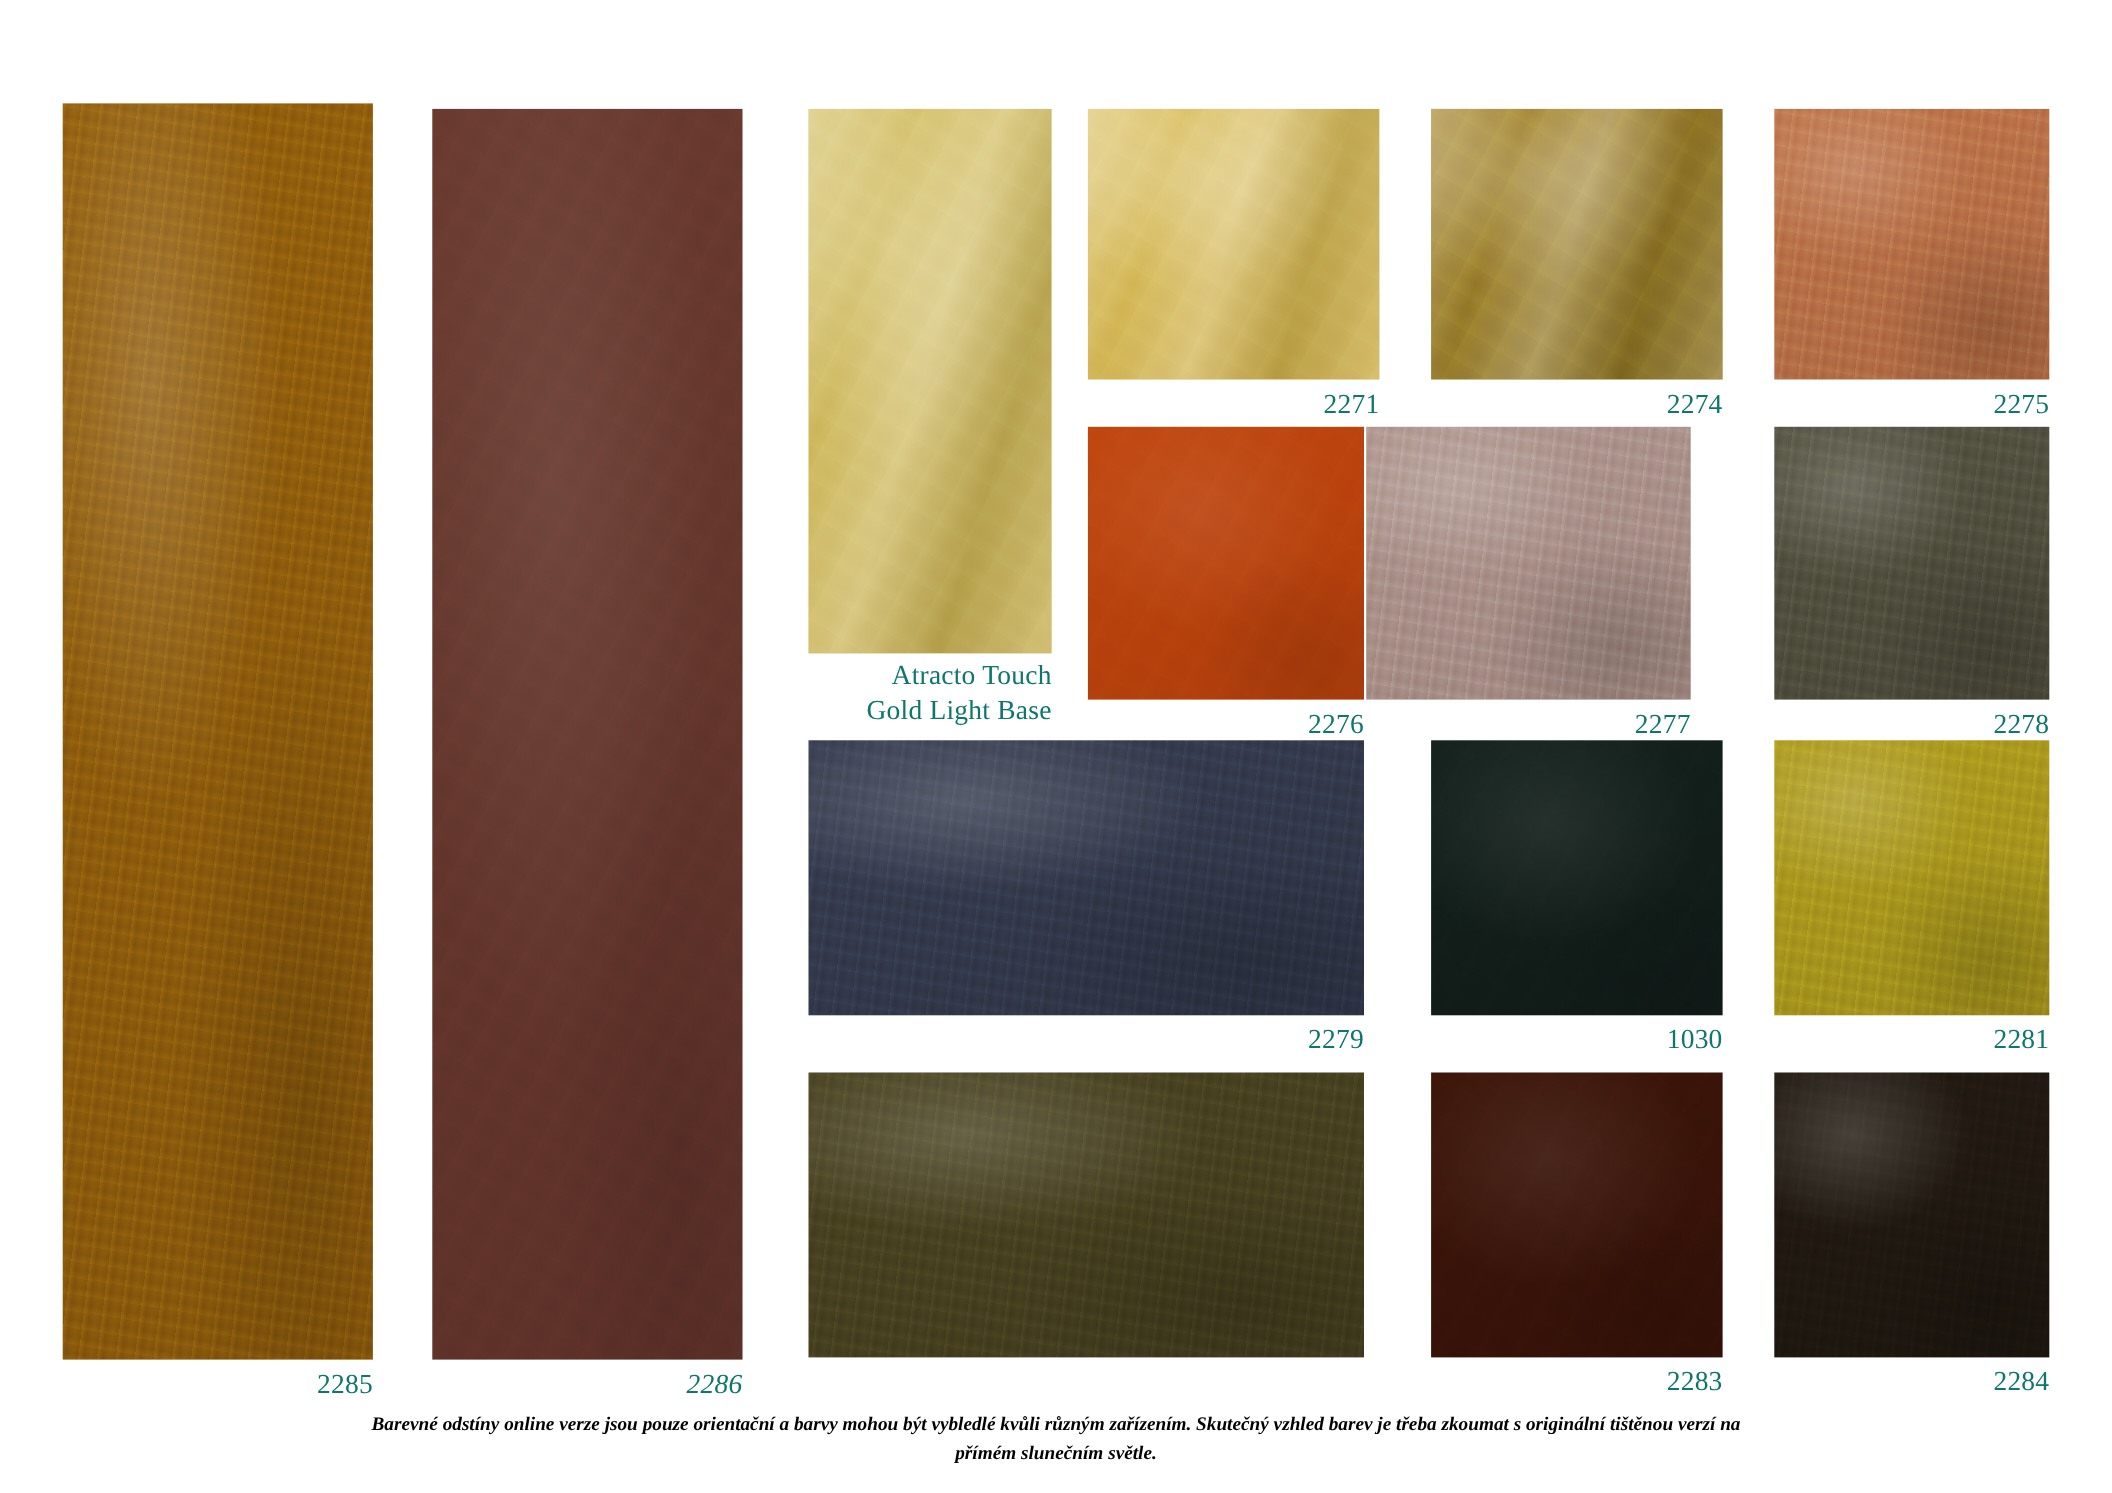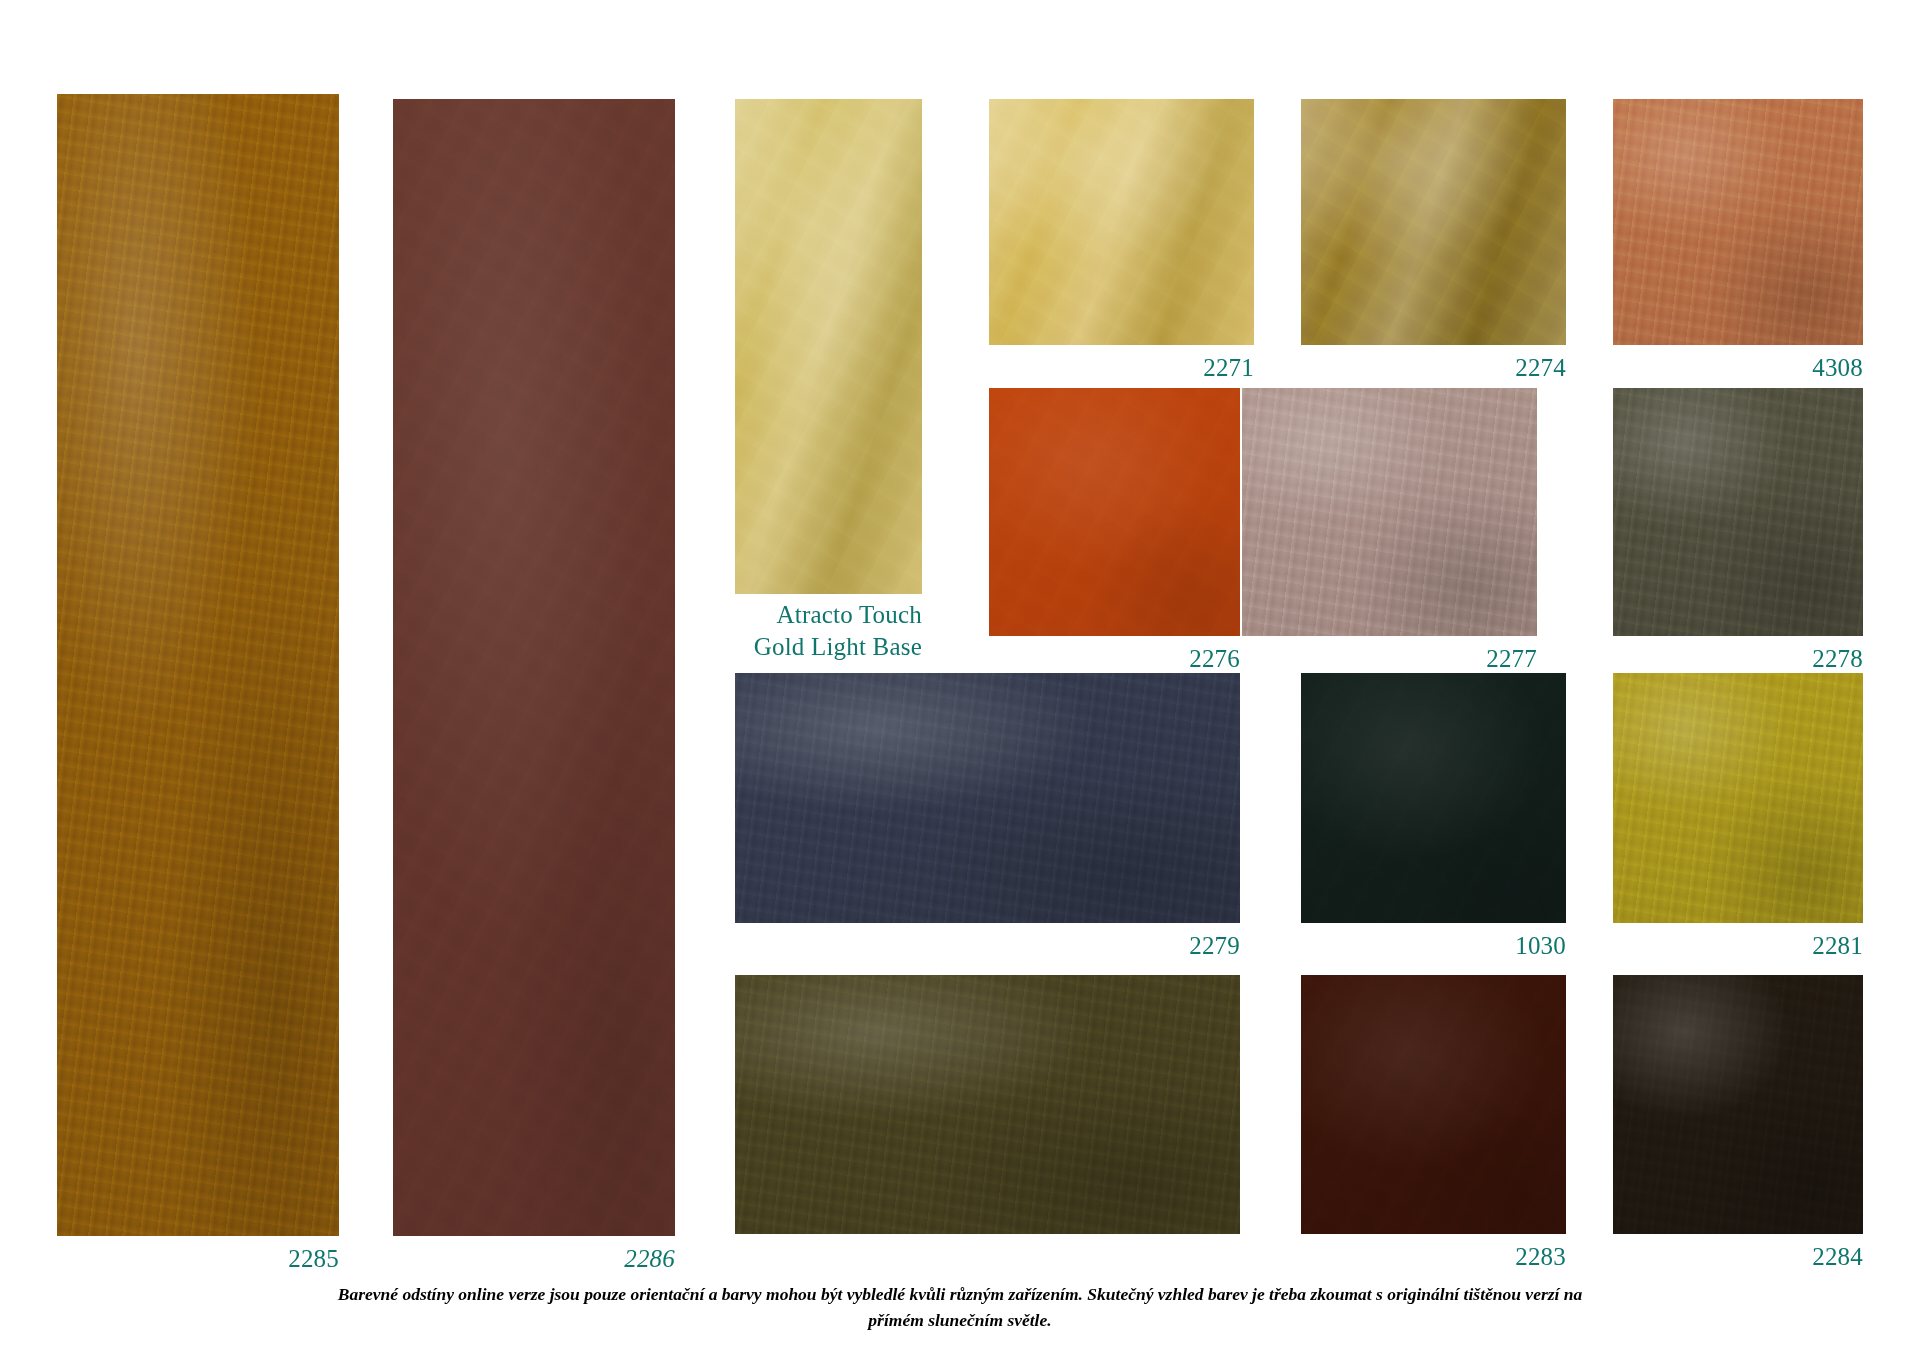--- a/index.html
+++ b/index.html
@@ -134,36 +134,36 @@
 <div id="page" style="background: rgb(255, 255, 255);">
   <div id="swatch-grid">
       <div class="swatch-cell" style="left: 57px; top: 94px; width: 282px;">
         <div class="swatch rough" style="height: 1142px; background: linear-gradient(160deg, rgb(150, 98, 13) 0%, rgb(138, 90, 12) 100%);"></div>
         <div class="swatch-label">2285</div>
       </div>
       <div class="swatch-cell" style="left: 393px; top: 99px; width: 282px; font-style: italic;">
         <div class="swatch flat" style="height: 1137px; background: linear-gradient(160deg, rgb(106, 58, 47) 0%, rgb(94, 49, 41) 100%);"></div>
         <div class="swatch-label">2286</div>
       </div>
-      <div class="swatch-cell" style="left: 735px; top: 99px; width: 187px;">
+      <div class="swatch-cell" style="left: 735px; top: 99px; width: 221px;">
         <div class="swatch metallic" style="height: 495px; background: linear-gradient(160deg, rgb(211, 191, 99) 0%, rgb(201, 178, 84) 100%);"></div>
         <div class="swatch-label name">Atracto Touch
 Gold Light Base</div>
       </div>
       <div class="swatch-cell" style="left: 989px; top: 99px; width: 265px;">
         <div class="swatch metallic" style="height: 246px; background: linear-gradient(160deg, rgb(219, 193, 99) 0%, rgb(205, 174, 72) 100%);"></div>
         <div class="swatch-label">2271</div>
       </div>
       <div class="swatch-cell" style="left: 1301px; top: 99px; width: 265px;">
         <div class="swatch metallic" style="height: 246px; background: linear-gradient(160deg, rgb(163, 131, 39) 0%, rgb(142, 117, 36) 100%);"></div>
         <div class="swatch-label">2274</div>
       </div>
       <div class="swatch-cell" style="left: 1613px; top: 99px; width: 250px;">
         <div class="swatch rough" style="height: 246px; background: linear-gradient(160deg, rgb(193, 121, 77) 0%, rgb(176, 108, 69) 100%);"></div>
-        <div class="swatch-label">4308</div>
+        <div class="swatch-label">2275</div>
       </div>
       <div class="swatch-cell" style="left: 989px; top: 388px; width: 251px;">
         <div class="swatch flat" style="height: 248px; background: linear-gradient(160deg, rgb(193, 70, 14) 0%, rgb(176, 62, 12) 100%);"></div>
         <div class="swatch-label">2276</div>
       </div>
       <div class="swatch-cell" style="left: 1242px; top: 388px; width: 295px;">
         <div class="swatch rough" style="height: 248px; background: linear-gradient(160deg, rgb(178, 154, 146) 0%, rgb(163, 139, 132) 100%);"></div>
         <div class="swatch-label">2277</div>
       </div>
       <div class="swatch-cell" style="left: 1613px; top: 388px; width: 250px;">

